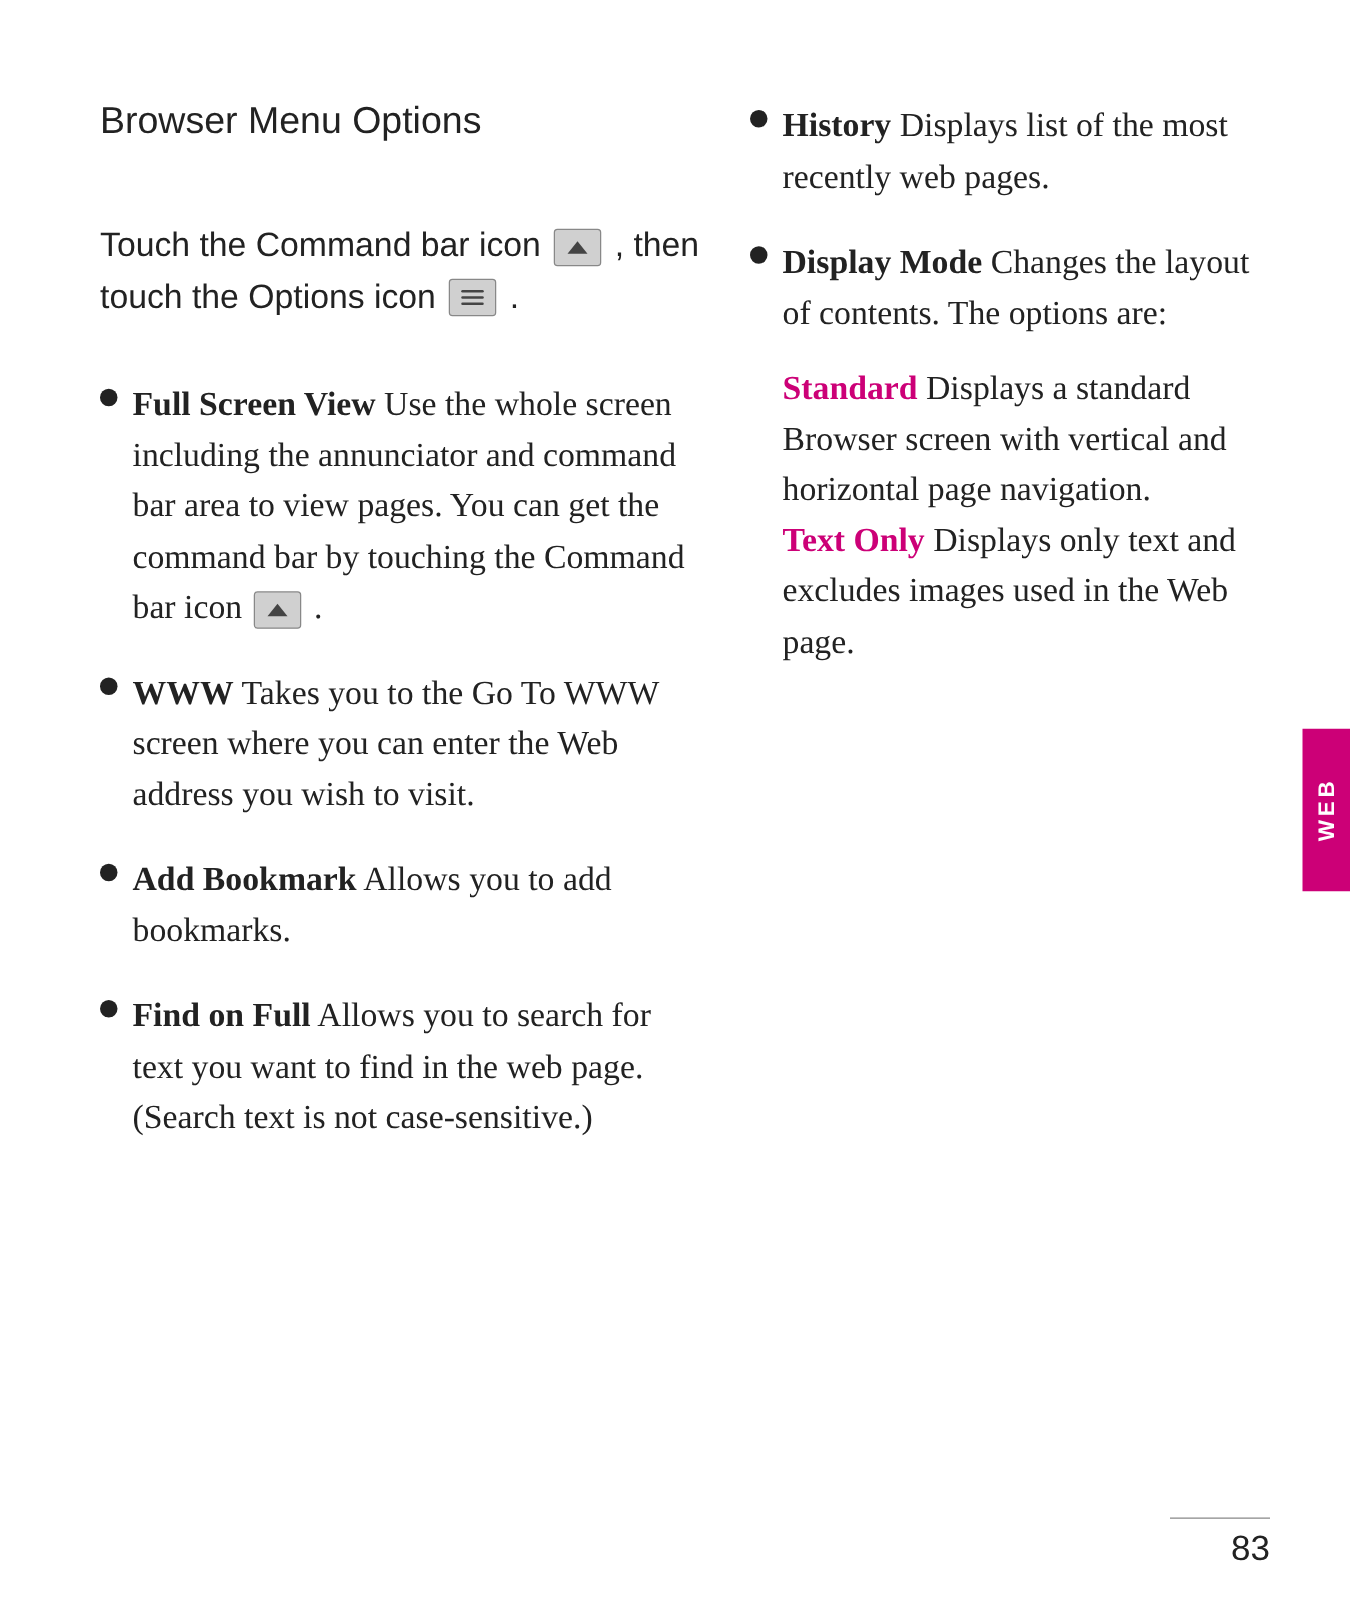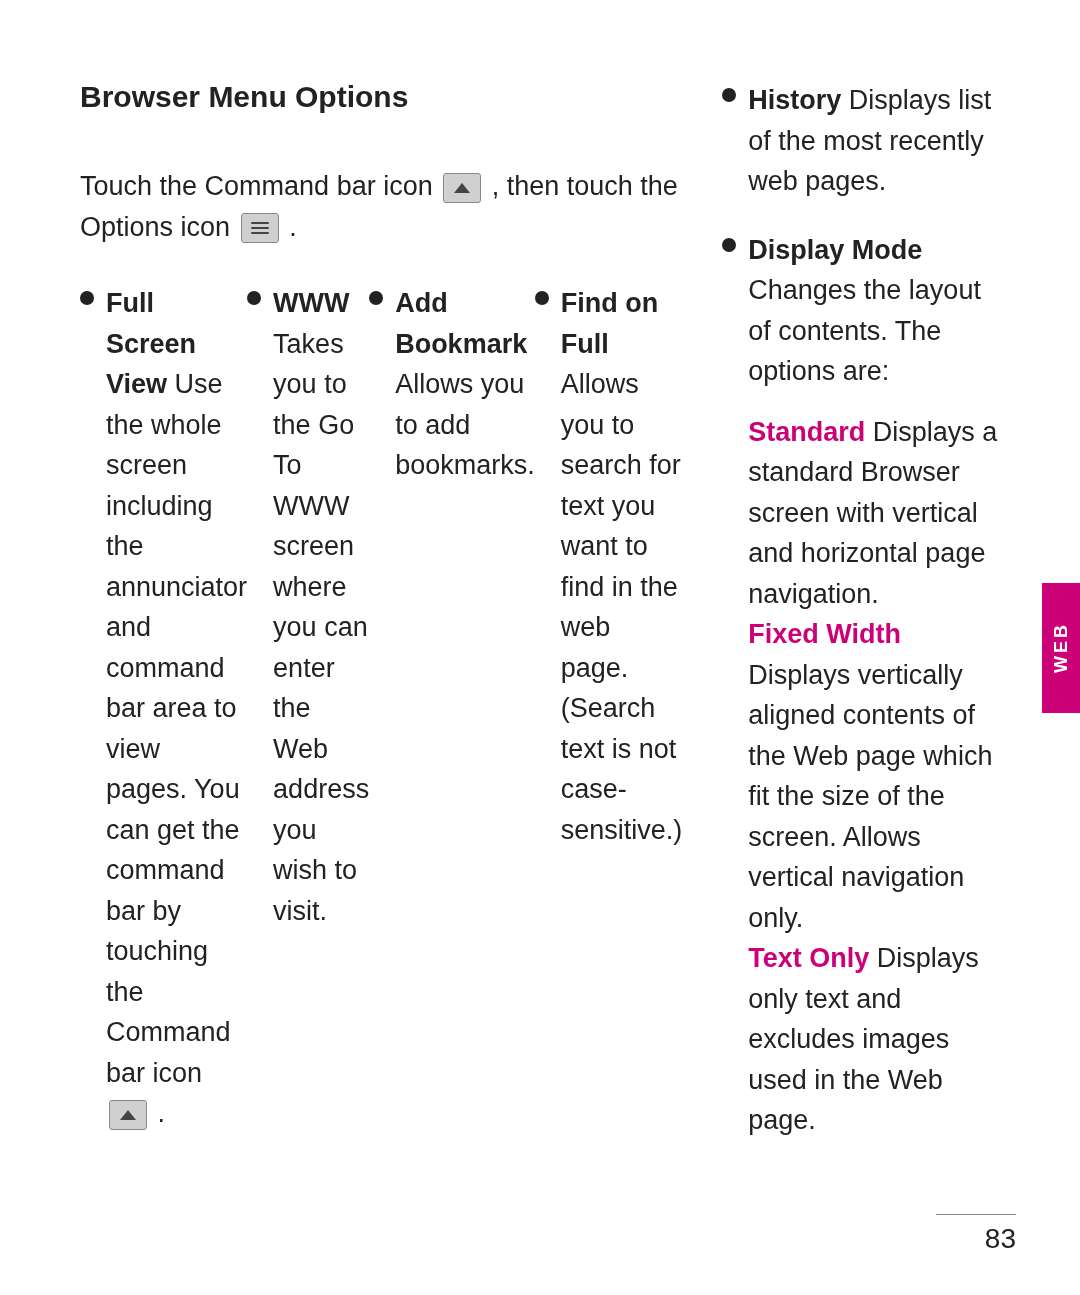--- a/index.html
+++ b/index.html
@@ -29,22 +29,22 @@
 
     .right-column {
       flex: 1;
       display: flex;
       flex-direction: column;
       padding-top: 0px;
     }
 
     .section-title {
       font-size: 30px;
-      font-weight: bold;
-      margin-bottom: 8px;
+      font-weight: normal;
+      margin-bottom: 18px;
     }
 
     .intro-text {
       font-size: 27px;
       line-height: 1.5;
       margin-bottom: 8px;
       margin-top: 44px;
     }
 
     .icon-inline {
@@ -78,23 +78,24 @@
 
     .icon-up-arrow {
       width: 0;
       height: 0;
       border-left: 8px solid transparent;
       border-right: 8px solid transparent;
       border-bottom: 10px solid #444;
     }
 
     .bullet-list {
-      margin-top: 28px;
-      display: flex;
-      flex-direction: row;
+      margin-top: 38px;
+      display: flex;
+      flex-direction: column;
+      gap: 28px;
     }
 
     .bullet-item {
       display: flex;
       align-items: flex-start;
       gap: 12px;
       font-size: 27px;
       line-height: 1.5;
     }
 
@@ -102,20 +103,21 @@
       flex-shrink: 0;
       width: 14px;
       height: 14px;
       border-radius: 50%;
       background: #222;
       margin-top: 8px;
     }
 
     .bullet-content {
       flex: 1;
+      font-family: Liberation Serif, serif;
     }
 
     .bullet-content strong {
       font-weight: bold;
     }
 
     .right-bullet-item {
       display: flex;
       align-items: flex-start;
       gap: 12px;
@@ -275,24 +277,20 @@
         <span> Changes the layout of contents. The options are:</span>
 
         <div class="sub-options">
 
           <div class="sub-option">
             <span class="sub-option-title">Standard</span>
             <span> Displays a standard Browser screen with vertical and horizontal page navigation.</span>
           </div>
 
 
-          <div class="sub-option">
-            <span class="sub-option-title">Fixed Width</span>
-            <span> Displays vertically aligned contents of the Web page which fit the size of the screen. Allows vertical navigation only.</span>
-          </div>
 
           <div class="sub-option">
             <span class="sub-option-title">Text Only</span>
             <span> Displays only text and excludes images used in the Web page.</span>
           </div>
 
         </div>
       </div>
     </div>
 

